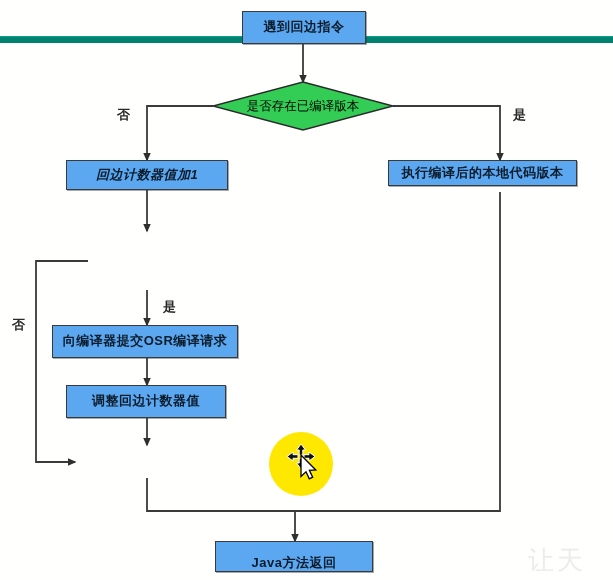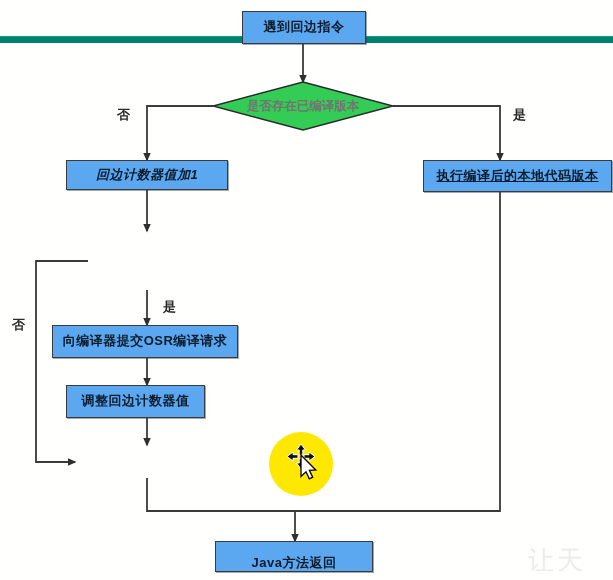--- a/index.html
+++ b/index.html
@@ -51,22 +51,22 @@
   .diamond-label {
     position: absolute;
     left: 0;
     top: 0;
     width: 100%;
     height: 100%;
     display: flex;
     flex-direction: column;
     align-items: center;
     justify-content: center;
-    color: #737373;
-    font-weight: bold;
+    color: #000000;
+    font-weight: normal;
     font-size: 12.5px;
     line-height: 1.2;
     text-align: center;
     pointer-events: none;
     white-space: pre-line;
   }
   .edge-label {
     position: absolute;
     color: #2a2a2a;
     font-size: 13px;
@@ -146,30 +146,30 @@
     <svg width="180" height="48" viewBox="0 0 180 48" xmlns="http://www.w3.org/2000/svg">
       <polygon points="90,0 180,24 90,48 0,24" fill="#33cc55" stroke="#2a2a2a" stroke-width="1.4"></polygon>
     </svg>
     <div class="diamond-label">是否存在已编译版本</div>
   </div>
 
   <div class="node-box" style="left:66px; top:160px; width:162px; height:30px;font-style:italic;">
     <span>回边计数器值加1</span>
   </div>
 
-  <div class="node-box" style="left:423px; top:160px; width:189px; height:32px;text-decoration:underline;">
+  <div class="node-box" style="left:388px; top:160px; width:189px; height:26px;">
     <span>执行编译后的本地代码版本</span>
   </div>
 
 
   <div class="node-box" style="left:52px; top:325px; width:186px; height:33px;">
     <span>向编译器提交OSR编译请求</span>
   </div>
 
-  <div class="node-box" style="left:66px; top:385px; width:139px; height:33px;">
+  <div class="node-box" style="left:66px; top:385px; width:160px; height:33px;">
     <span>调整回边计数器值</span>
   </div>
 
 
   <div class="node-box" style="left:215px; top:541px; width:158px; height:31px;align-items:flex-end;">
     <span>Java方法返回</span>
   </div>
 
   <div class="edge-label" style="left:117px; top:108px;">否</div>
   <div class="edge-label" style="left:513px; top:108px;">是</div>

